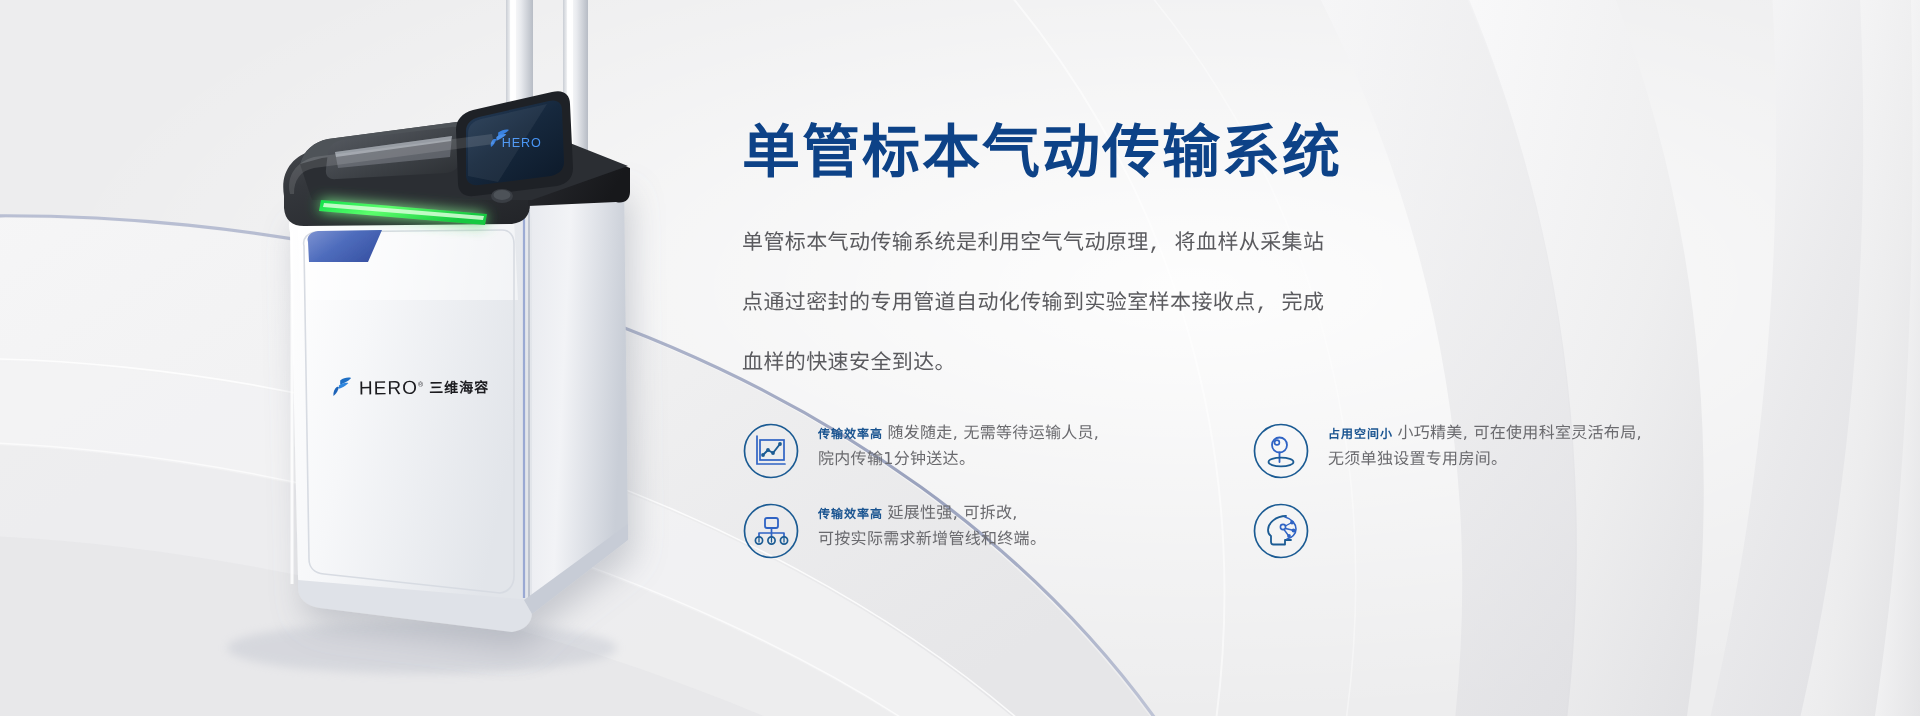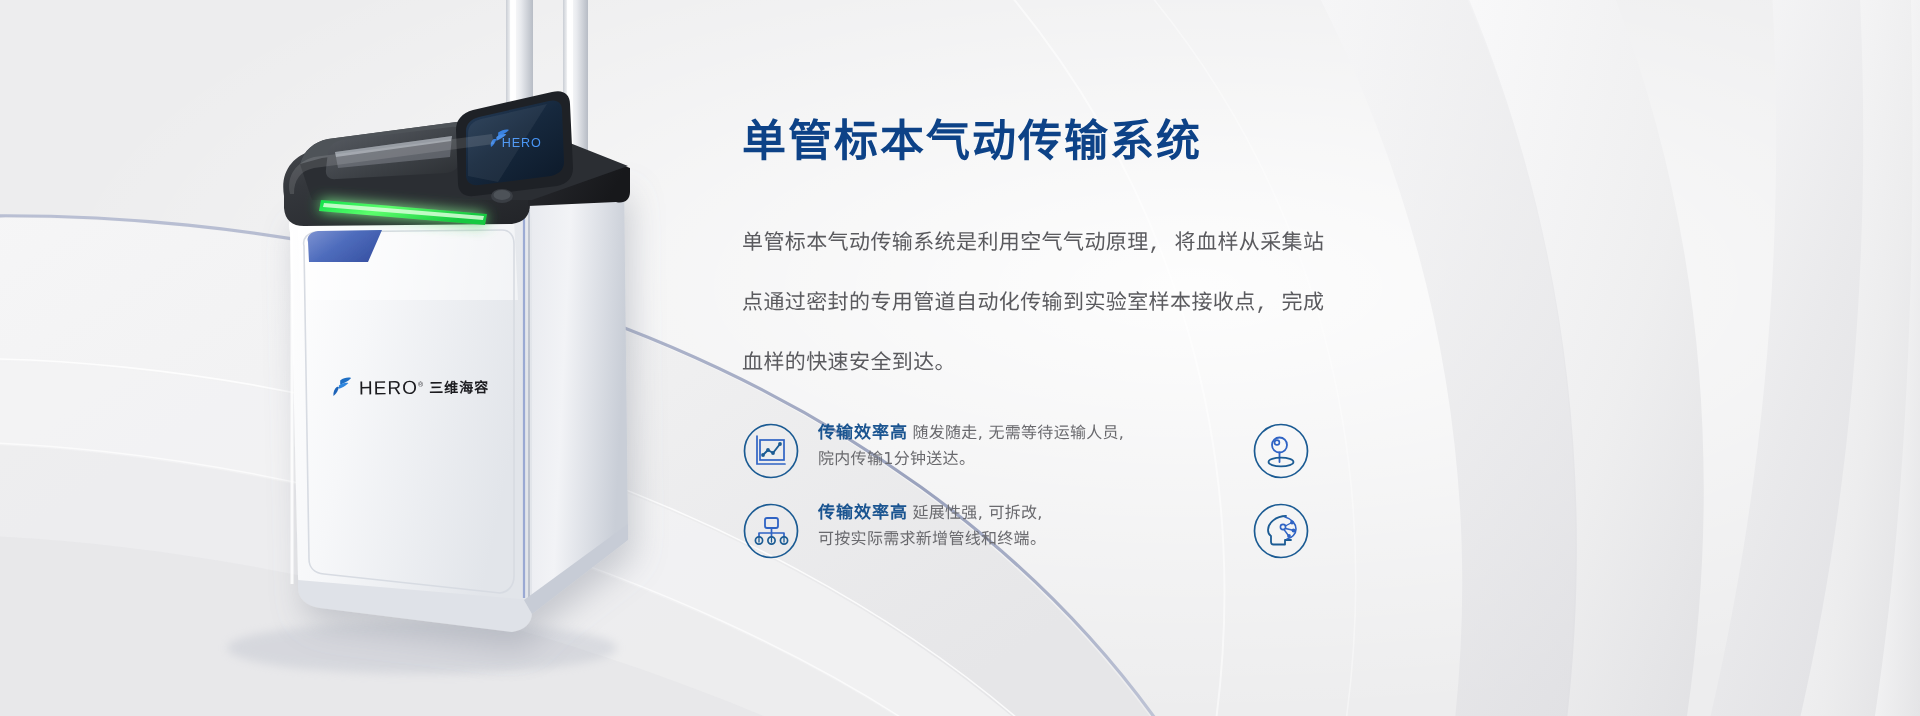--- a/index.html
+++ b/index.html
@@ -50,21 +50,21 @@
     font-size:14px; font-weight:700; color:#1b1b1f; letter-spacing:1px;
   }
 
   
   #content {
     position:absolute; left:742px; top:0; width:1060px; height:716px;
   }
   #page-title {
     position:absolute; left:0; top:105px;
     font-family:"DejaVu Sans","Liberation Sans",sans-serif;
-    font-size:44px; font-weight:700; letter-spacing:2px;
+    font-size:58px; font-weight:700; letter-spacing:2px;
     color:#0d4287;
     white-space:nowrap;
     text-align:center;
   }
   #intro {
     position:absolute; left:0; top:214px; width:660px;
     font-family:Liberation Mono, monospace;
     font-size:21px; font-weight:400; color:#5a5a5e;
     line-height:60px; letter-spacing:0.4px;
   }
@@ -78,21 +78,21 @@
     row-gap:18px;
   }
   .feature { display:flex; align-items:flex-start; gap:18px; }
   .feature .ficon {
     flex:0 0 auto; width:58px; height:58px; margin-top:4px;
   }
   .feature .ficon svg { display:block; width:58px; height:58px; }
   .ftext { padding-top:2px; }
   .ftitle {
     font-family:"DejaVu Sans","Liberation Sans",sans-serif;
-    font-size:17px; font-weight:700; color:#1a5490;
+    font-size:12px; font-weight:700; color:#1a5490;
     letter-spacing:1px; line-height:1.45;
     margin-bottom:2px;
     margin-top:16px;
   }
   .fdesc {
     font-family:"DejaVu Sans","Liberation Sans",sans-serif;
     font-size:16px; font-weight:400; color:#6a6a6e;
     letter-spacing:0.3px; line-height:1.62;
     white-space:pre-line;
   }
@@ -348,20 +348,25 @@
       <div class="feature">
         <span class="ficon">
           <svg viewBox="0 0 58 58">
             <circle cx="29" cy="29" r="26.5" fill="none" stroke="#1b5b93" stroke-width="1.7"></circle>
             <circle cx="27.5" cy="23" r="7.5" fill="none" stroke="#2f63c4" stroke-width="1.8"></circle>
             <circle cx="25" cy="20.5" r="2.4" fill="none" stroke="#2f63c4" stroke-width="1.6"></circle>
             <path d="M27.5,30.5 L27.5,40" stroke="#2f63c4" stroke-width="1.8" stroke-linecap="round"></path>
             <ellipse cx="29" cy="40" rx="12.5" ry="4.4" fill="none" stroke="#1b5b93" stroke-width="1.7"></ellipse>
           </svg>
         </span>
+        <span class="ftext">
+          <span class="ftitle">占用空间小</span>
+          <span class="fdesc">小巧精美, 可在使用科室灵活布局,
+无须单独设置专用房间。</span>
+        </span>
       </div>
 
       <div class="feature">
         <span class="ficon">
           <svg viewBox="0 0 58 58">
             <circle cx="29" cy="29" r="26.5" fill="none" stroke="#1b5b93" stroke-width="1.7"></circle>
             <rect x="23" y="16" width="13" height="10" rx="2" fill="none" stroke="#2f63c4" stroke-width="1.8"></rect>
             <path d="M29.5,26 L29.5,31 M17,31 L42,31 M17,31 L17,35 M29.5,31 L29.5,35 M42,31 L42,35" stroke="#2f63c4" stroke-width="1.7" stroke-linecap="round"></path>
             <circle cx="17" cy="38.5" r="3.6" fill="none" stroke="#1b5b93" stroke-width="1.7"></circle>
             <circle cx="29.5" cy="38.5" r="3.6" fill="none" stroke="#1b5b93" stroke-width="1.7"></circle>

